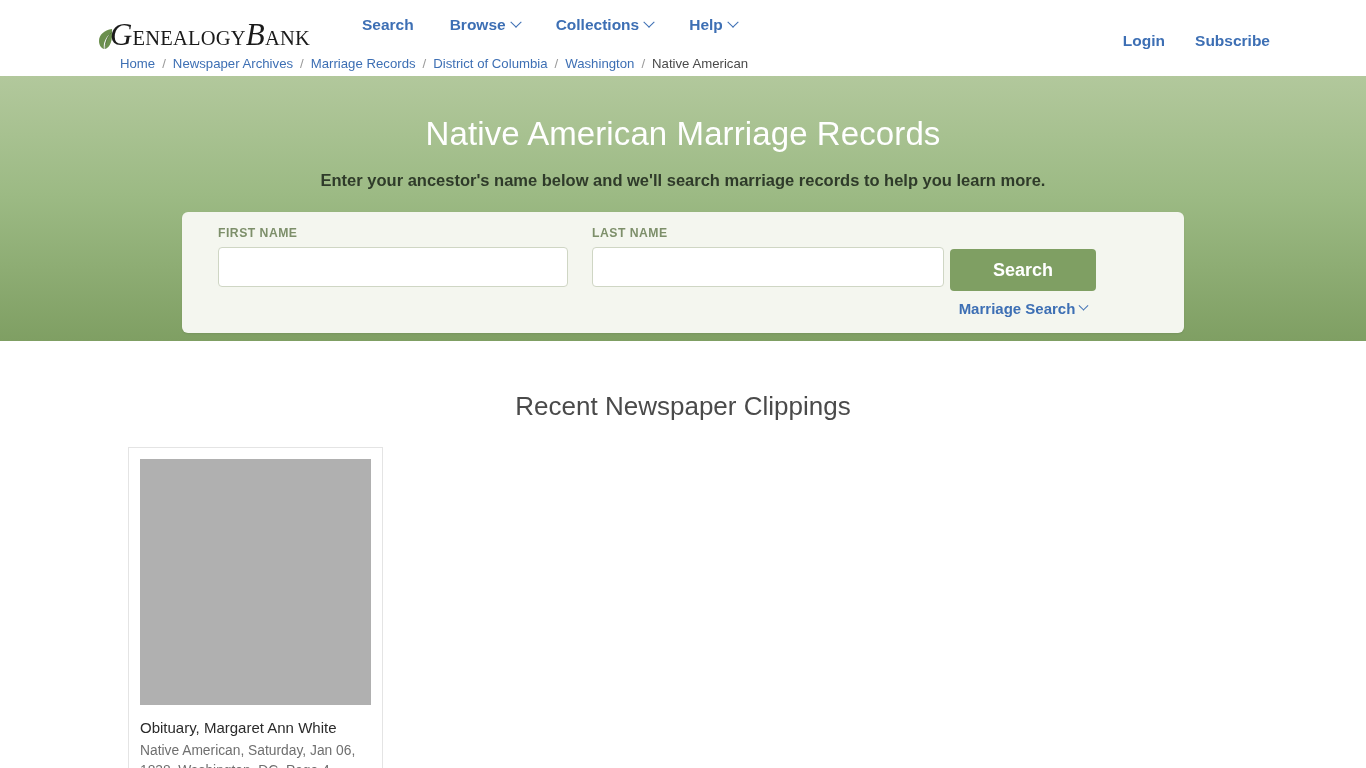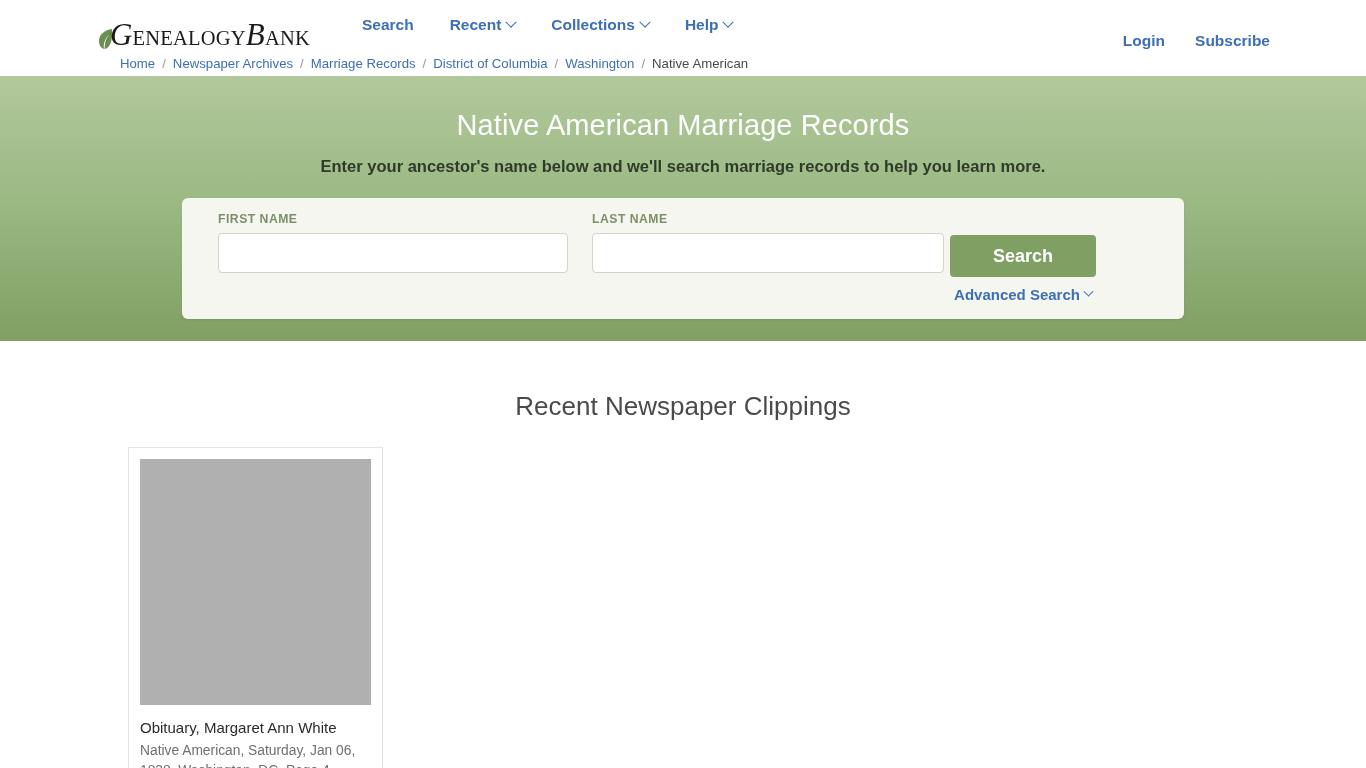--- a/index.html
+++ b/index.html
@@ -92,22 +92,22 @@
   .bc-current { color: #4a4a4a; white-space: nowrap; }
 
   
   .hero {
     height: 265px;
     background: linear-gradient(to bottom, #b2c89c 0%, #9cba84 45%, #7f9f63 100%);
     padding-top: 20px;
     text-align: center;
   }
   .hero-title {
-    margin: 11px;
-    font-size: 29px;
+    margin: 17px;
+    font-size: 33px;
     font-weight: normal;
     color: #ffffff;
     line-height: 1.25;
     letter-spacing: 0.1px;
   }
   .hero-sub {
     margin: 14px 0 0 0;
     font-size: 16.5px;
     font-weight: bold;
     color: #2f3b2a;
@@ -242,21 +242,21 @@
       </svg>
     </span>
     <span class="logo-text"><span class="cap">G</span><span class="sc">enealogy</span><span class="cap">B</span><span class="sc">ank</span></span>
   </a>
 
   <nav class="main-nav">
     <div class="nav-item">
       <span>Search</span>
     </div>
     <div class="nav-item">
-      <span>Recent</span>
+      <span>Browse</span>
       <i class="chev"></i>
     </div>
     <div class="nav-item">
       <span>Collections</span>
       <i class="chev"></i>
     </div>
     <div class="nav-item">
       <span>Help</span>
       <i class="chev"></i>
     </div>
@@ -293,21 +293,21 @@
     </div>
 
     <div class="field-group last">
       <label class="field-label">LAST NAME</label>
       <input class="field-input" type="text" placeholder="" style="">
     </div>
 
     <div class="search-action">
       <button class="search-button">Search</button>
       <div class="adv-search">
-        <span>Advanced Search</span>
+        <span>Marriage Search</span>
         <i class="chev-blue"></i>
       </div>
     </div>
   </div>
 </div>
 
 <div class="clippings">
   <h2 class="clippings-title">Recent Newspaper Clippings</h2>
 
   <div class="clippings-grid">

